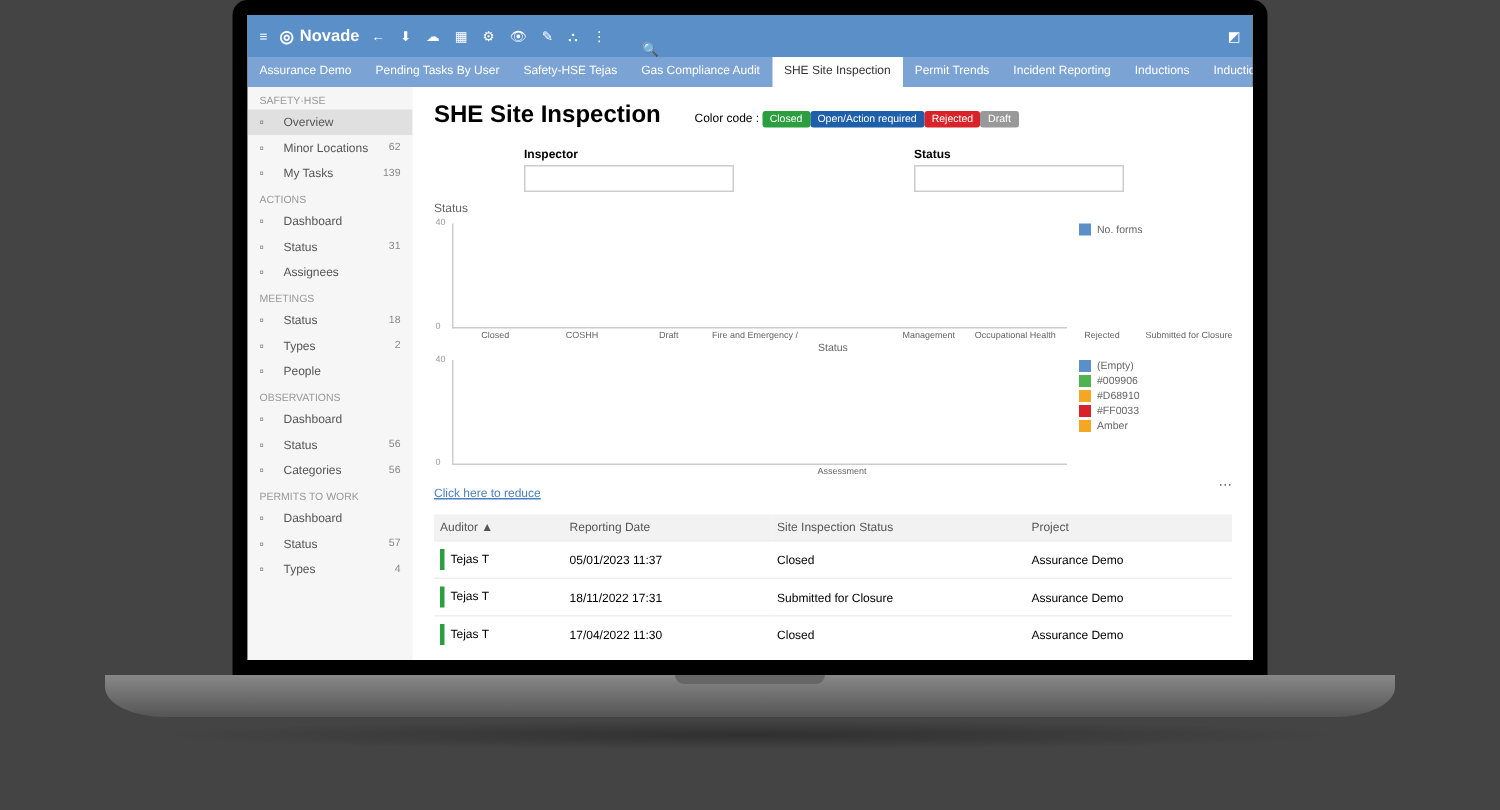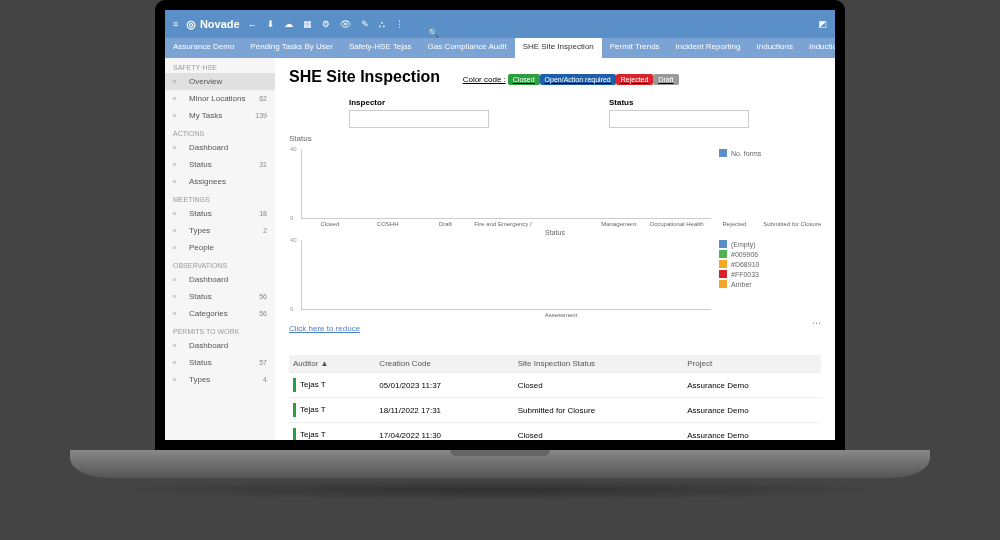--- a/index.html
+++ b/index.html
@@ -19,42 +19,42 @@
 .tab.active { background: #fff; color: #333; }
 .body { flex: 1; display: flex; overflow: hidden; }
 .sidebar { width: 110px; background: #f6f6f6; overflow-y: auto; font-size: 8px; }
 .sidebar-section { color: #999; padding: 6px 8px 2px; font-size: 7px; text-transform: uppercase; }
 .sidebar-item { display: flex; align-items: center; padding: 4px 8px; cursor: pointer; color: #555; gap: 6px; }
 .sidebar-item.active { background: #e0e0e0; }
 .sidebar-item .badge { margin-left: auto; color: #888; font-size: 7px; }
 .sidebar-item .icon { width: 10px; display: inline-block; }
 .main { flex: 1; overflow: auto; padding: 10px 14px; background: #fff; }
 .page-title { font-size: 16px; font-weight: 600; margin-bottom: 2px; display: inline-block; }
-.color-code { font-size: 8px; margin-left: 20px; display: inline-flex; gap: 2px; align-items: center; text-decoration: underline; }
+.color-code { font-size: 8px; margin-left: 20px; display: inline-flex; gap: 2px; align-items: center; }
 .cc-chip { color: #fff; padding: 2px 5px; border-radius: 2px; font-size: 7px; }
 .filters { display: flex; gap: 120px; margin: 10px 0 6px 60px; }
 .filter { display: flex; flex-direction: column; gap: 3px; }
 .filter label { font-size: 8px; font-weight: bold; }
 .filter input { border: 1px solid #ccc; width: 140px; height: 18px; font-size: 8px; padding: 2px; }
 .section-label { font-size: 8px; color: #666; margin: 6px 0 2px; }
 .chart-area { position: relative; display: flex; }
 .chart { flex: 1; height: 70px; position: relative; border-left: 1px solid #ccc; border-bottom: 1px solid #ccc; margin: 4px 0 2px 12px; }
 .bars { display: flex; align-items: flex-end; height: 100%; position: absolute; bottom: 0; left: 0; right: 0; }
 .bar { flex: 1; margin: 0 6px; }
 .bar-inner { width: 100%; }
 .xlabels { margin-left: 12px; display: flex; font-size: 6px; color: #666; }
 .xlabels span { flex: 1; text-align: center; white-space: nowrap; overflow: hidden; }
 .axis-label { text-align: center; font-size: 7px; color: #666; margin-top: 2px; }
 .legend { width: 110px; font-size: 7px; color: #666; padding: 4px 0 0 8px; }
 .legend-item { display: flex; align-items: center; gap: 4px; margin-bottom: 2px; }
 .swatch { width: 8px; height: 8px; display: inline-block; }
 .ytick { position: absolute; left: -12px; font-size: 6px; color: #999; }
 .link { color: #4a7fc5; font-size: 8px; cursor: pointer; margin: 6px 0; display: inline-block; text-decoration: underline; }
 .dots { float: right; color: #666; cursor: pointer; }
-.table { width: 100%; border-collapse: collapse; font-size: 8px; margin-top: 16px; }
+.table { width: 100%; border-collapse: collapse; font-size: 8px; margin-top: 4px; }
 .table th { text-align: left; padding: 4px; background: #f2f2f2; color: #555; font-weight: normal; }
 .table td { padding: 5px 4px; border-top: 1px solid #eee; }
 .row-bar { width: 3px; background: #2b9e3f; display: inline-block; height: 14px; vertical-align: middle; margin-right: 4px; }
 .laptop-base { position: absolute; top: 450px; left: 70px; width: 860px; height: 28px; background: linear-gradient(#888, #555); border-radius: 0 0 40px 40px / 0 0 20px 20px; }
 .laptop-notch { position: absolute; top: 450px; left: 450px; width: 100px; height: 6px; background: #666; border-radius: 0 0 10px 10px; }
 .shadow { position: absolute; top: 480px; left: 100px; width: 800px; height: 20px; background: radial-gradient(ellipse, rgba(0,0,0,0.3), transparent 70%); }
 </style>
 </head>
 <body>
 
@@ -320,21 +320,21 @@
             </div>
           </div>
 
         <span class="link">Click here to reduce</span>
         <span class="dots">⋯</span>
 
         <table class="table">
           <thead>
               <tr id="thead-row">
                 <th>Auditor ▲</th>
-                <th>Creation Code</th>
+                <th>Reporting Date</th>
                 <th>Site Inspection Status</th>
                 <th>Project</th>
               </tr>
             </thead>
           <tbody id="tbody">
               <tr>
                 <td><span class="row-bar"></span>Tejas T</td>
                 <td>05/01/2023 11:37</td>
                 <td>Closed</td>
                 <td>Assurance Demo</td>

